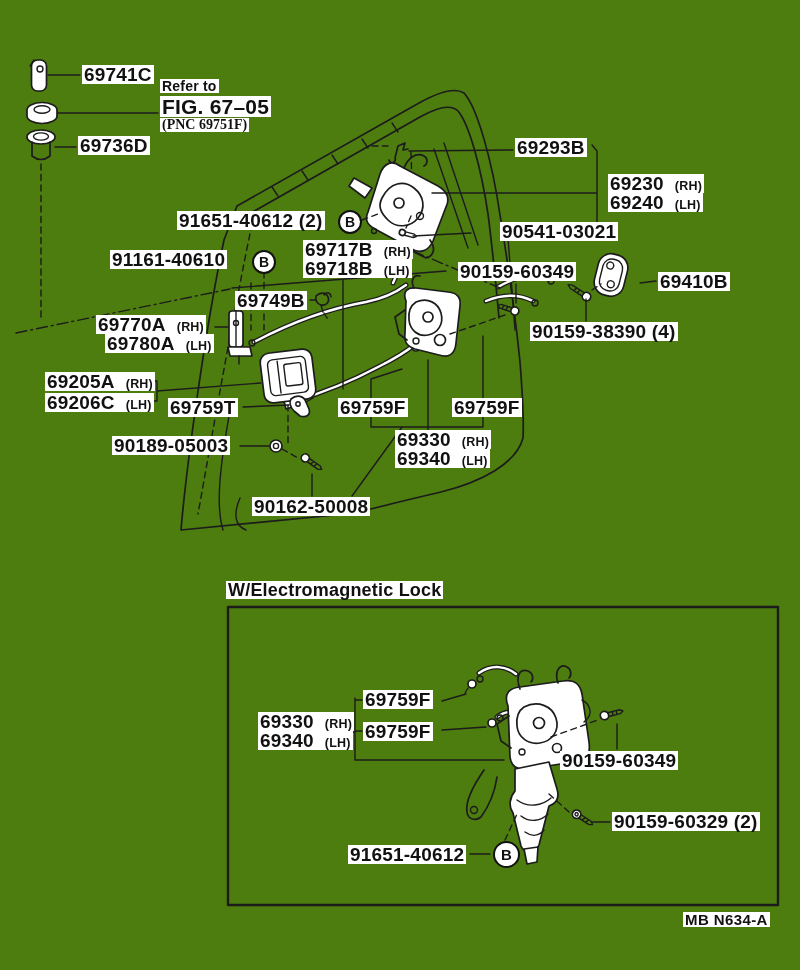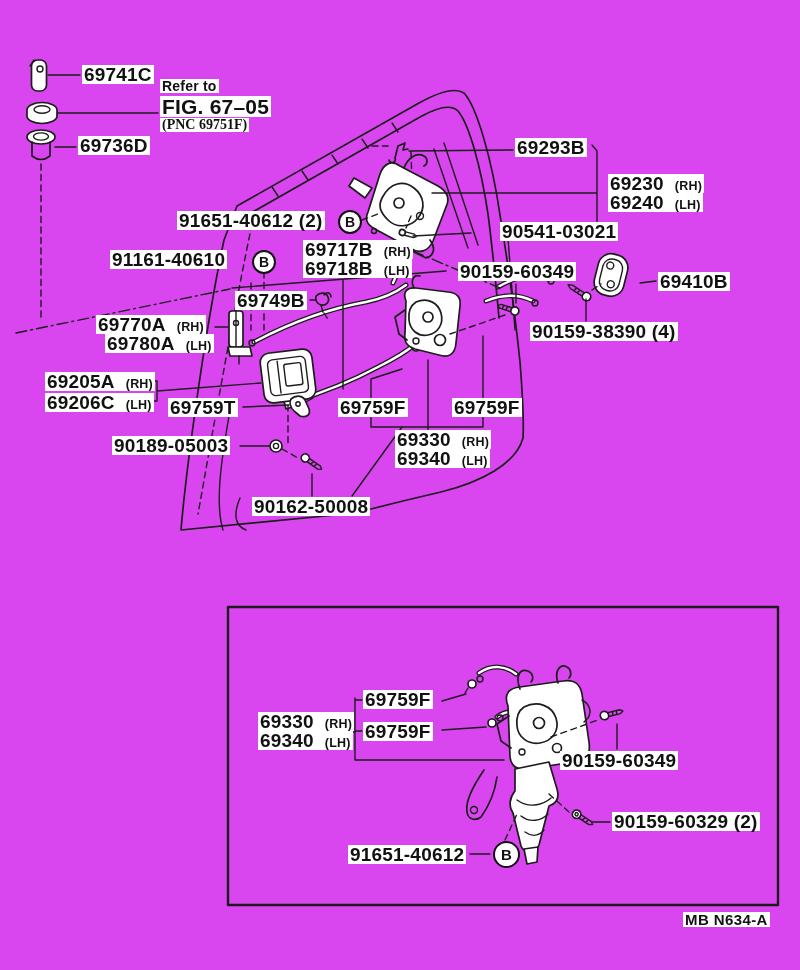--- a/index.html
+++ b/index.html
@@ -1,16 +1,16 @@
 <!DOCTYPE html>
 <html><head>
 <meta charset="utf-8">
 <style>
   html,body{margin:0;padding:0;background:#fff;}
-  #page{position:relative;width:800px;height:970px;background:#d946ef;overflow:hidden;
+  #page{position:relative;width:800px;height:970px;background:#4d7c0f;overflow:hidden;
         font-family:"Liberation Sans",sans-serif;color:#111;}
   #art{position:absolute;left:0;top:0;}
   .lbl{position:absolute;font-weight:700;font-size:19px;line-height:1;white-space:nowrap;
        letter-spacing:.2px;background:#fff;padding:0 2px;color:#111;}
   .lbl .sfx{font-size:12.5px;font-weight:700;margin-left:11px;}
   .note1{font-size:14px;}
   .note2{font-size:21px;}
   .note3{font-size:14px;letter-spacing:0;font-family:Liberation Serif, serif;}
   .title{font-size:18px;}
   .stamp{font-size:15px;letter-spacing:.4px;}
@@ -279,20 +279,21 @@
 <div class="lbl" style="left:45px;top:372px"><span>69205A</span><span class="sfx">(RH)</span></div>
 <div class="lbl" style="left:45px;top:393px"><span>69206C</span><span class="sfx">(LH)</span></div>
 <div class="lbl" style="left:168px;top:398px"><span>69759T</span></div>
 <div class="lbl" style="left:338px;top:398px"><span>69759F</span></div>
 <div class="lbl" style="left:452px;top:398px"><span>69759F</span></div>
 <div class="lbl" style="left:112px;top:436px"><span>90189-05003</span></div>
 <div class="lbl" style="left:395px;top:430px"><span>69330</span><span class="sfx">(RH)</span></div>
 <div class="lbl" style="left:395px;top:449px"><span>69340</span><span class="sfx">(LH)</span></div>
 <div class="lbl" style="left:252px;top:497px"><span>90162-50008</span></div>
 
+<div class="lbl title" style="left:226px;top:581px"><span>W/Electromagnetic Lock</span></div>
 
 <div class="lbl" style="left:363px;top:690px"><span>69759F</span></div>
 <div class="lbl" style="left:363px;top:722px"><span>69759F</span></div>
 <div class="lbl" style="left:258px;top:712px"><span>69330</span><span class="sfx">(RH)</span></div>
 <div class="lbl" style="left:258px;top:731px"><span>69340</span><span class="sfx">(LH)</span></div>
 <div class="lbl" style="left:560px;top:751px"><span>90159-60349</span></div>
 <div class="lbl" style="left:612px;top:812px"><span>90159-60329 (2)</span></div>
 <div class="lbl" style="left:348px;top:845px"><span>91651-40612</span></div>
 
 <div class="lbl stamp" style="left:683px;top:912px"><span>MB N634-A</span></div>

